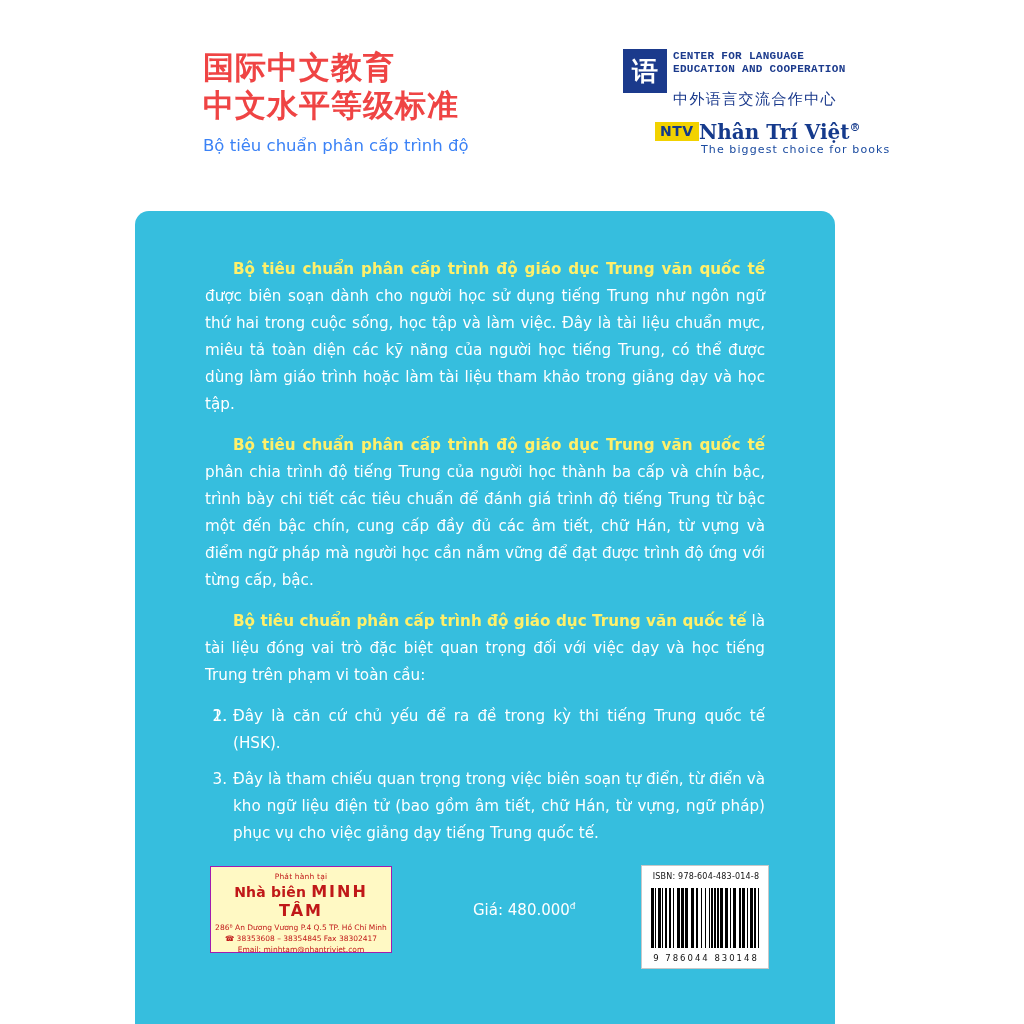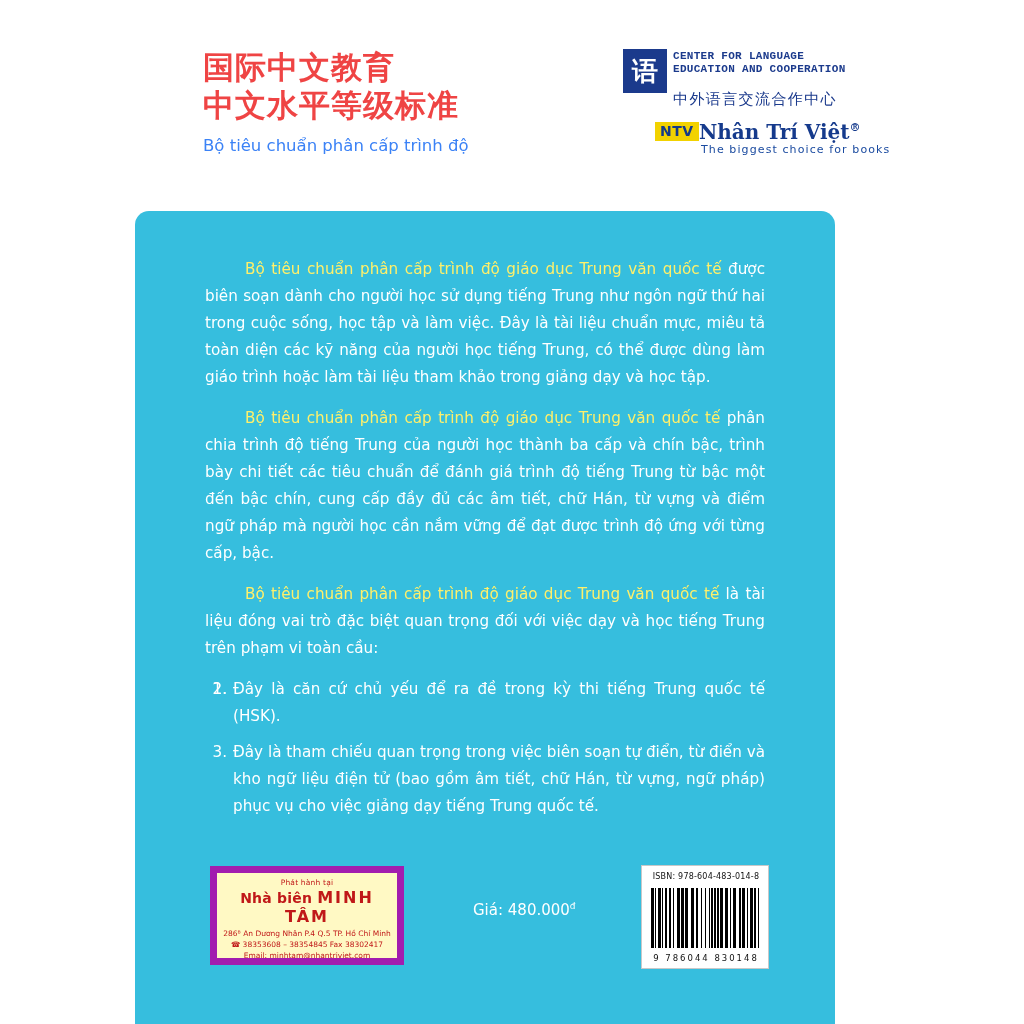--- a/index.html
+++ b/index.html
@@ -164,22 +164,21 @@
     line-height: 27px;
     text-align: justify;
     font-family: "DejaVu Sans", sans-serif;
   }
   .para {
     margin: 0 0 14px 0;
     text-indent: 28px;
   }
   .lead {
     color: #fff06a;
-    font-weight: normal;
-    margin-left: 12px;
+    font-weight: bold;
   }
 
   .olist {
     margin: 4px 0 0 0;
     padding: 0;
     list-style: none;
   }
   .olist li {
     position: relative;
     padding-left: 28px;
@@ -195,21 +194,21 @@
   }
 
   
   .sticker {
     position: absolute;
     left: 75px;
     top: 655px;
     width: 180px;
     height: 85px;
     background: #fff9c4;
-    border: 7px solid #a21caf;
+    border: 1px solid #a21caf;
     text-align: center;
     color: #c01818;
     font-family: "DejaVu Sans", sans-serif;
     overflow: hidden;
   }
   .sticker .s1 {
     font-size: 7.5px;
     margin-top: 5px;
     letter-spacing: 0.2px;
   }
@@ -355,21 +354,21 @@
         <li>
           <span class="num">3.</span>
           <span>Đây là tham chiếu quan trọng trong việc biên soạn tự điển, từ điển và kho ngữ liệu điện tử (bao gồm âm tiết, chữ Hán, từ vựng, ngữ pháp) phục vụ cho việc giảng dạy tiếng Trung quốc tế.</span>
         </li>
       </ul>
     </div>
 
     <div class="sticker">
       <div class="s1">Phát hành tại</div>
       <div class="s2"><span>Nhà biên </span><span class="big">MINH TÂM</span></div>
-      <div class="s3">286ᴮ An Dương Nhân  P.4  Q.5 TP. Hồ Chí Minh</div>
+      <div class="s3">286ᴮ An Dương Vương  P.4  Q.5 TP. Hồ Chí Minh</div>
       <div class="s4">☎ 38353608 – 38354845  Fax 38302417</div>
       <div class="s5">Email: minhtam@nhantriviet.com</div>
 
     </div>
 
     <div class="price"><span>Giá: 480.000</span><sup>đ</sup></div>
 
     <div class="barcode-box">
       <div class="isbn">ISBN: 978-604-483-014-8</div>
       <div class="bars" id="bars">

